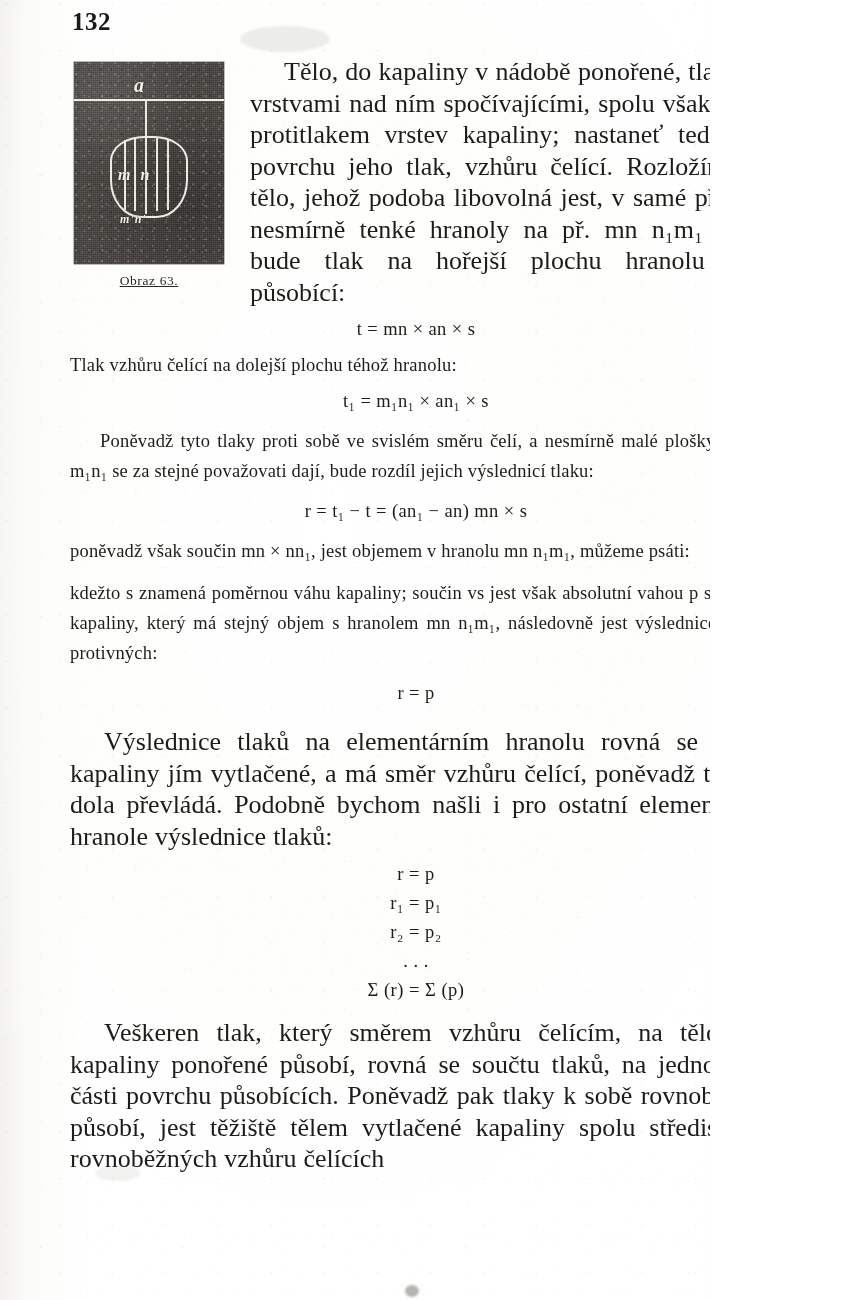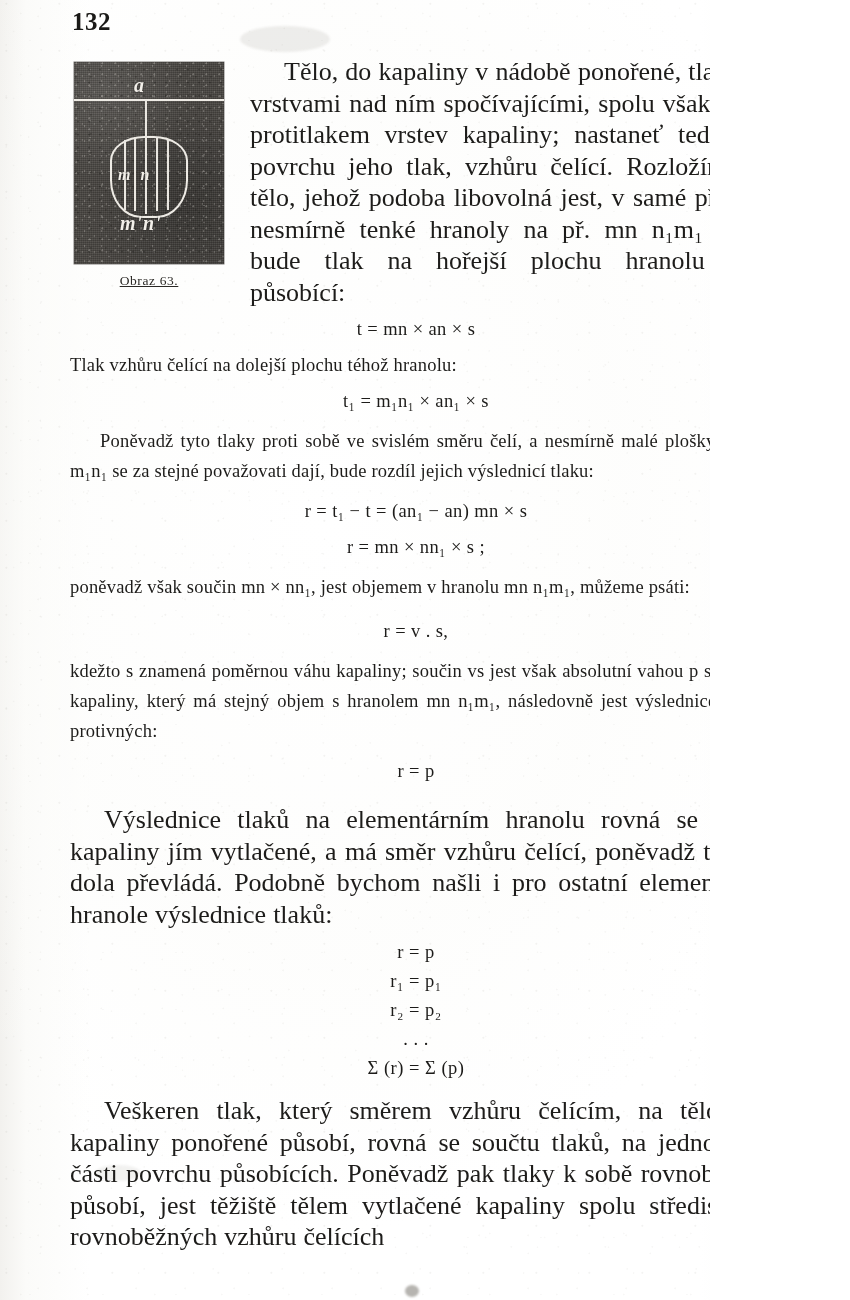--- a/index.html
+++ b/index.html
@@ -196,21 +196,21 @@
     font-weight: 700;
     letter-spacing: 3px;
     text-shadow: 0 0 2px rgba(0,0,0,.55);
     margin-top: 48px;
   }
   .engraving .label-mn2 {
     position: absolute;
     left: 46px; top: 150px;
     color: #f2efe9;
     font-style: italic;
-    font-size: 20px;
+    font-size: 12px;
     font-weight: 700;
     letter-spacing: 1px;
     text-shadow: 0 0 2px rgba(0,0,0,.55);
   }
 
   .fig-caption {
     width: 150px;
     text-align: center;
     font-size: 13.5px;
     letter-spacing: .6px;
@@ -308,29 +308,27 @@
 
       <p class="formula">t₁ = m₁n₁ × an₁ × s</p>
 
       <div class="spacer-4"></div>
 
       <p class="smalltext indent">Poněvadž tyto tlaky proti sobě ve svislém směru čelí, a nesmírně malé plošky mn a m₁n₁ se za stejné považovati dají, bude rozdíl jejich výslednicí tlaku:</p>
 
       <div class="spacer-4"></div>
 
       <p class="formula">r = t₁ − t = (an₁ − an) mn × s</p>
-      <p class="formula">r = mn × nn₁ × s ;</p>
 
       <div class="spacer-4"></div>
 
       <p class="smalltext">poněvadž však součin mn × nn₁, jest objemem v hranolu mn n₁m₁, můžeme psáti:</p>
 
       <div class="spacer-8"></div>
 
-      <p class="formula">r = v . s,</p>
 
       <div class="spacer-4"></div>
 
       <p class="smalltext">kdežto s znamená poměrnou váhu kapaliny; součin vs jest však absolutní vahou p sloupce kapaliny, který má stejný objem s hranolem mn n₁m₁, následovně jest výslednice tlaků protivných:</p>
 
       <div class="spacer-4"></div>
 
       <p class="formula">r = p</p>
 
       <div class="spacer-12"></div>

